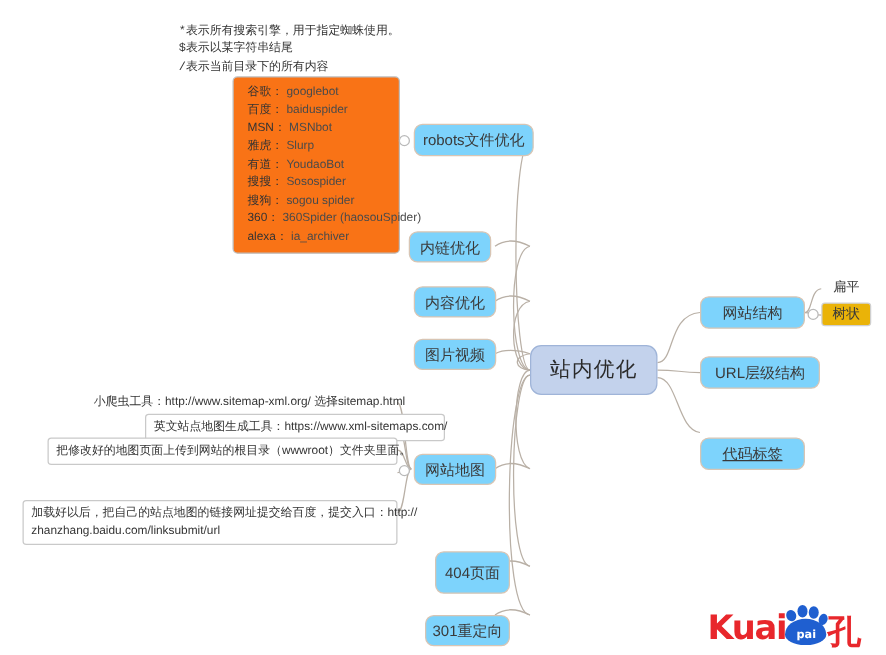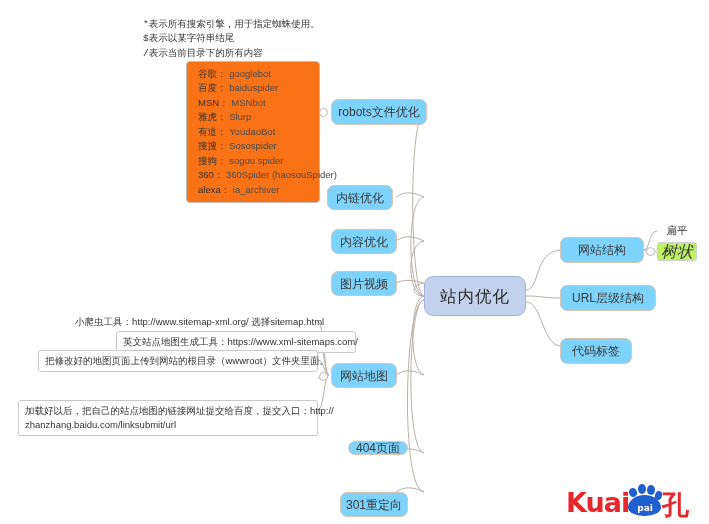--- a/index.html
+++ b/index.html
@@ -29,26 +29,25 @@
   .node.central{
     background:#c3d2ec;
     border:1px solid #9fb4d8;
     border-radius:9px;
     color:#2b2b2b;
     font-size:16.5px;
     letter-spacing:1px;
     font-weight:400;
   }
   .node.leafplain{
-    background:#bef264;
+    background:#eab308;
     border:1px solid #cfcfcf;
     border-radius:3px;
-    font-size:16px;
+    font-size:11px;
     padding:0 6px;
-    font-style:italic;
   }
   .node.nobox{
     background:transparent;
     border:none;
     font-size:10.5px;
     border-radius:0;
   }
 
   .notebox{
     position:absolute;
@@ -186,28 +185,28 @@
   </div>
   <div class="collapse" style="left:319px;top:108px;"></div>
 
   <div class="node central" style="left:424px;top:276px;width:102px;height:40px;">站内优化</div>
 
   <div class="node" style="left:331px;top:99px;width:96px;height:26px;">robots文件优化</div>
   <div class="node" style="left:327px;top:185px;width:66px;height:25px;">内链优化</div>
   <div class="node" style="left:331px;top:229px;width:66px;height:25px;">内容优化</div>
   <div class="node" style="left:331px;top:271px;width:66px;height:25px;">图片视频</div>
   <div class="node" style="left:331px;top:363px;width:66px;height:25px;">网站地图</div>
-  <div class="node" style="left:348px;top:441px;width:60px;height:14px;">404页面</div>
+  <div class="node" style="left:348px;top:441px;width:60px;height:34px;">404页面</div>
   <div class="node" style="left:340px;top:492px;width:68px;height:25px;">301重定向</div>
 
   <div class="collapse" style="left:319px;top:372px;"></div>
 
   <div class="node" style="left:560px;top:237px;width:84px;height:26px;">网站结构</div>
   <div class="node" style="left:560px;top:285px;width:96px;height:26px;">URL层级结构</div>
-  <div class="node" style="left:560px;top:338px;width:72px;height:26px;">代码标签</div>
+  <div class="node" style="left:560px;top:350px;width:84px;height:26px;text-decoration:underline;">代码标签</div>
 
   <div class="collapse" style="left:646px;top:247px;"></div>
 
   <div class="node nobox" style="left:657px;top:222px;width:40px;height:17px;">扁平</div>
   <div class="node leafplain" style="left:657px;top:242px;width:40px;height:19px;">树状</div>
 
   <div class="notebox plain" style="left:75px;top:315px;width:240px;">
     <span class="ln">小爬虫工具：http://www.sitemap-xml.org/ 选择sitemap.html</span>
   </div>
   <div class="notebox" style="left:78px;top:331px;width:240px;margin-left:38px;">

